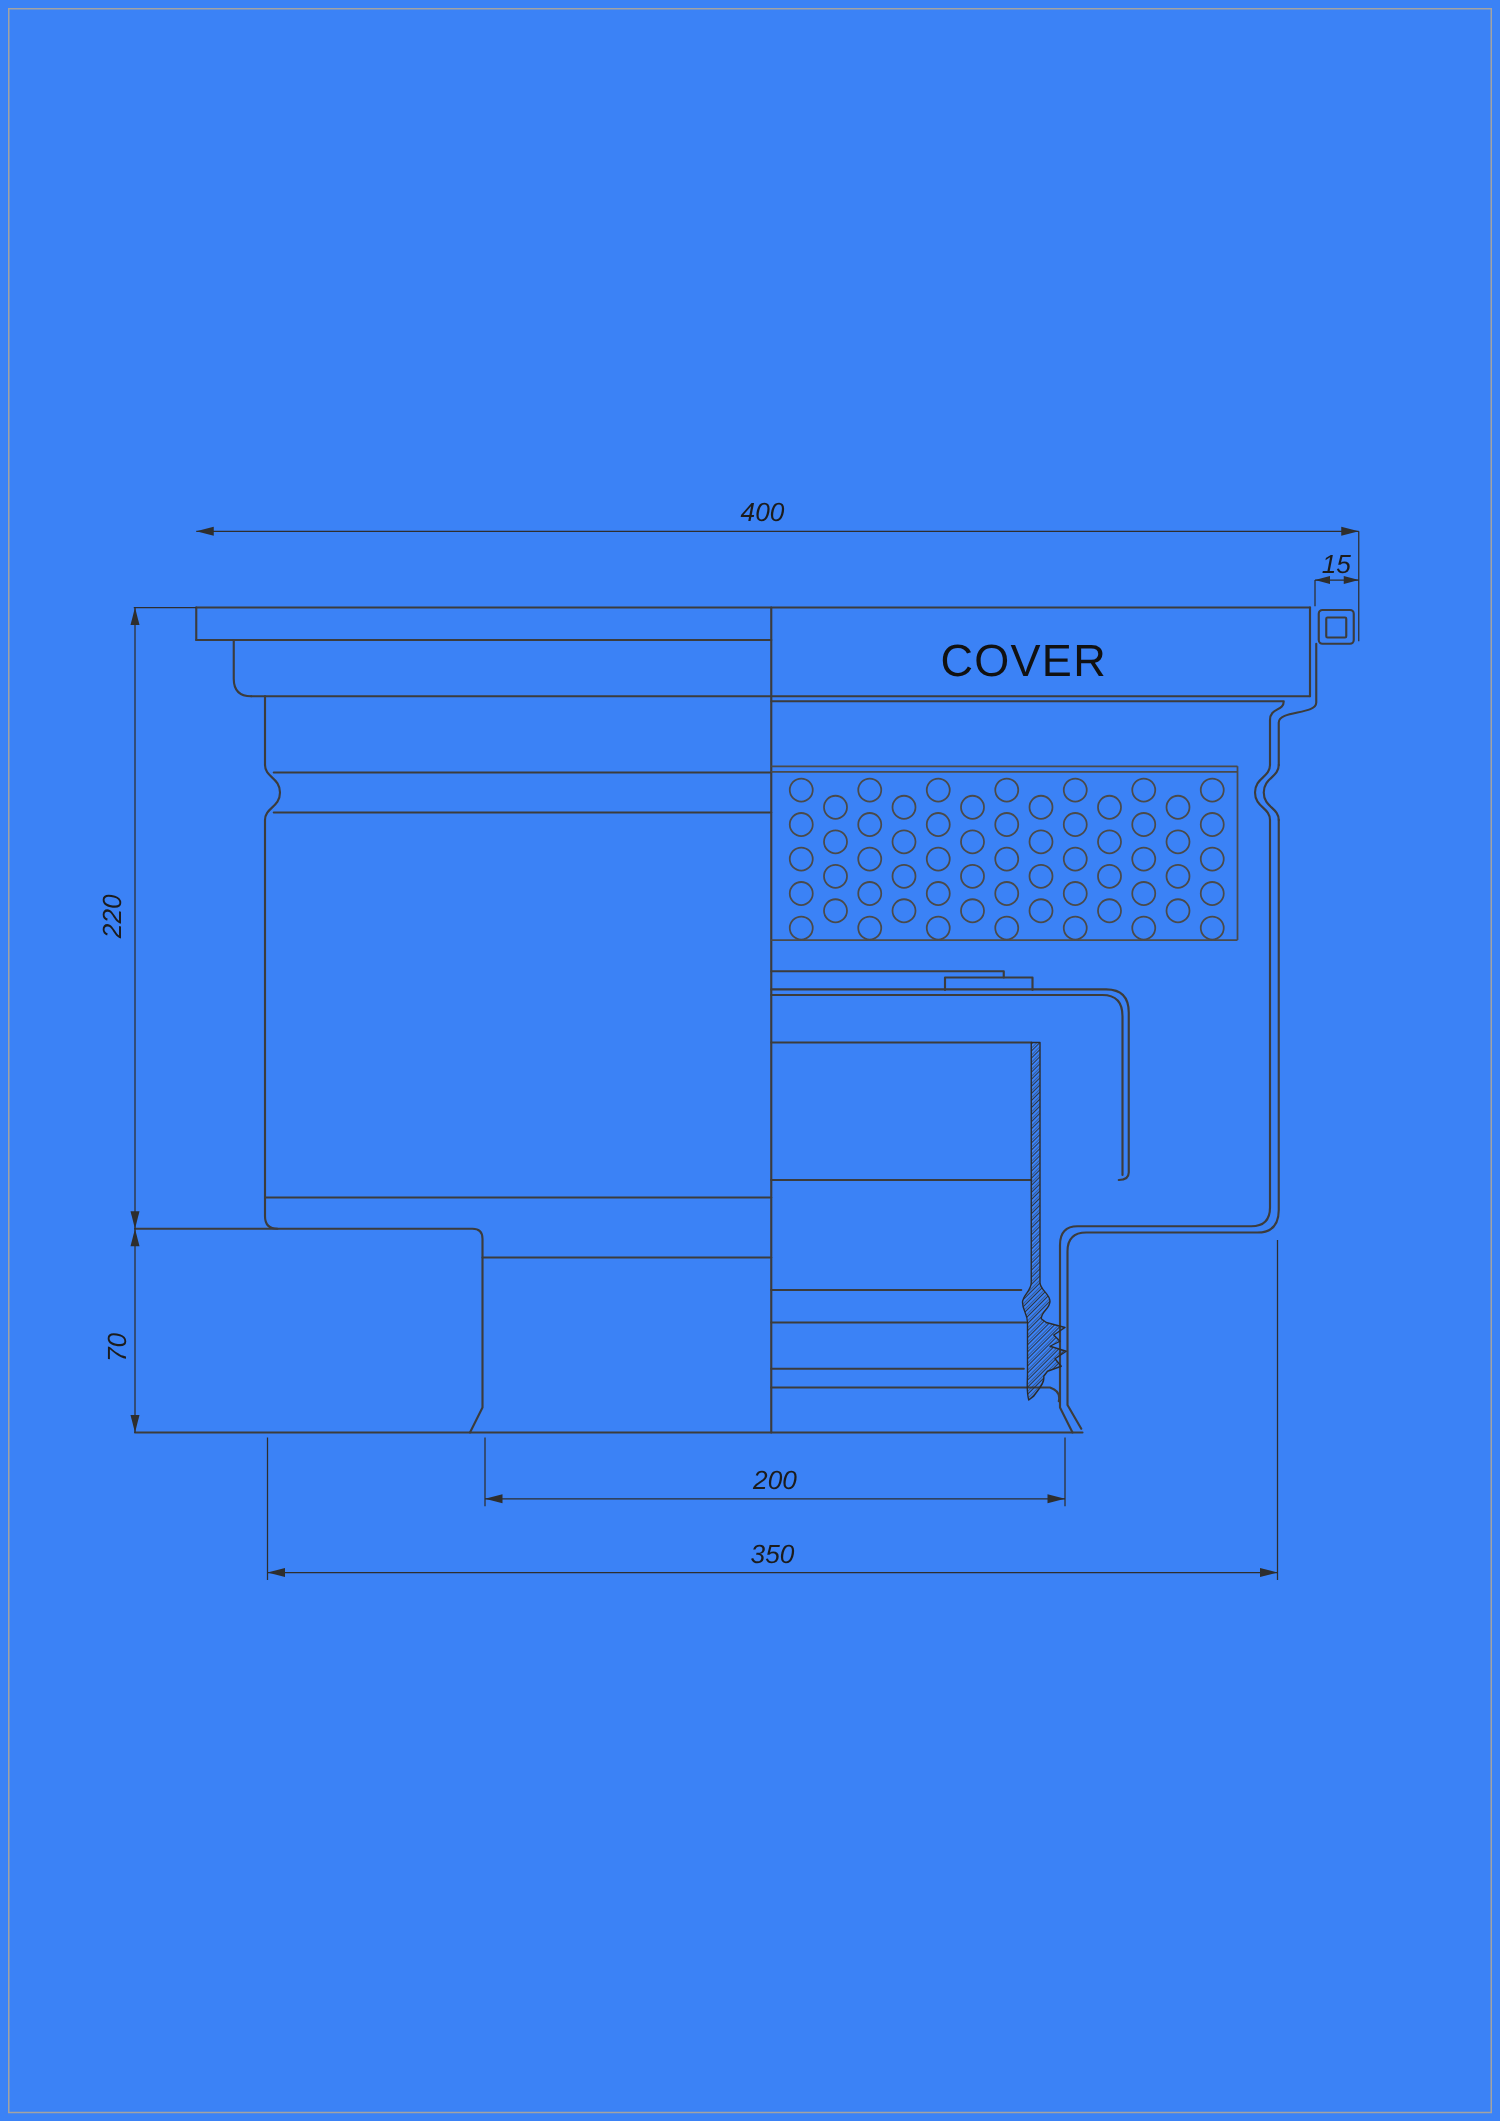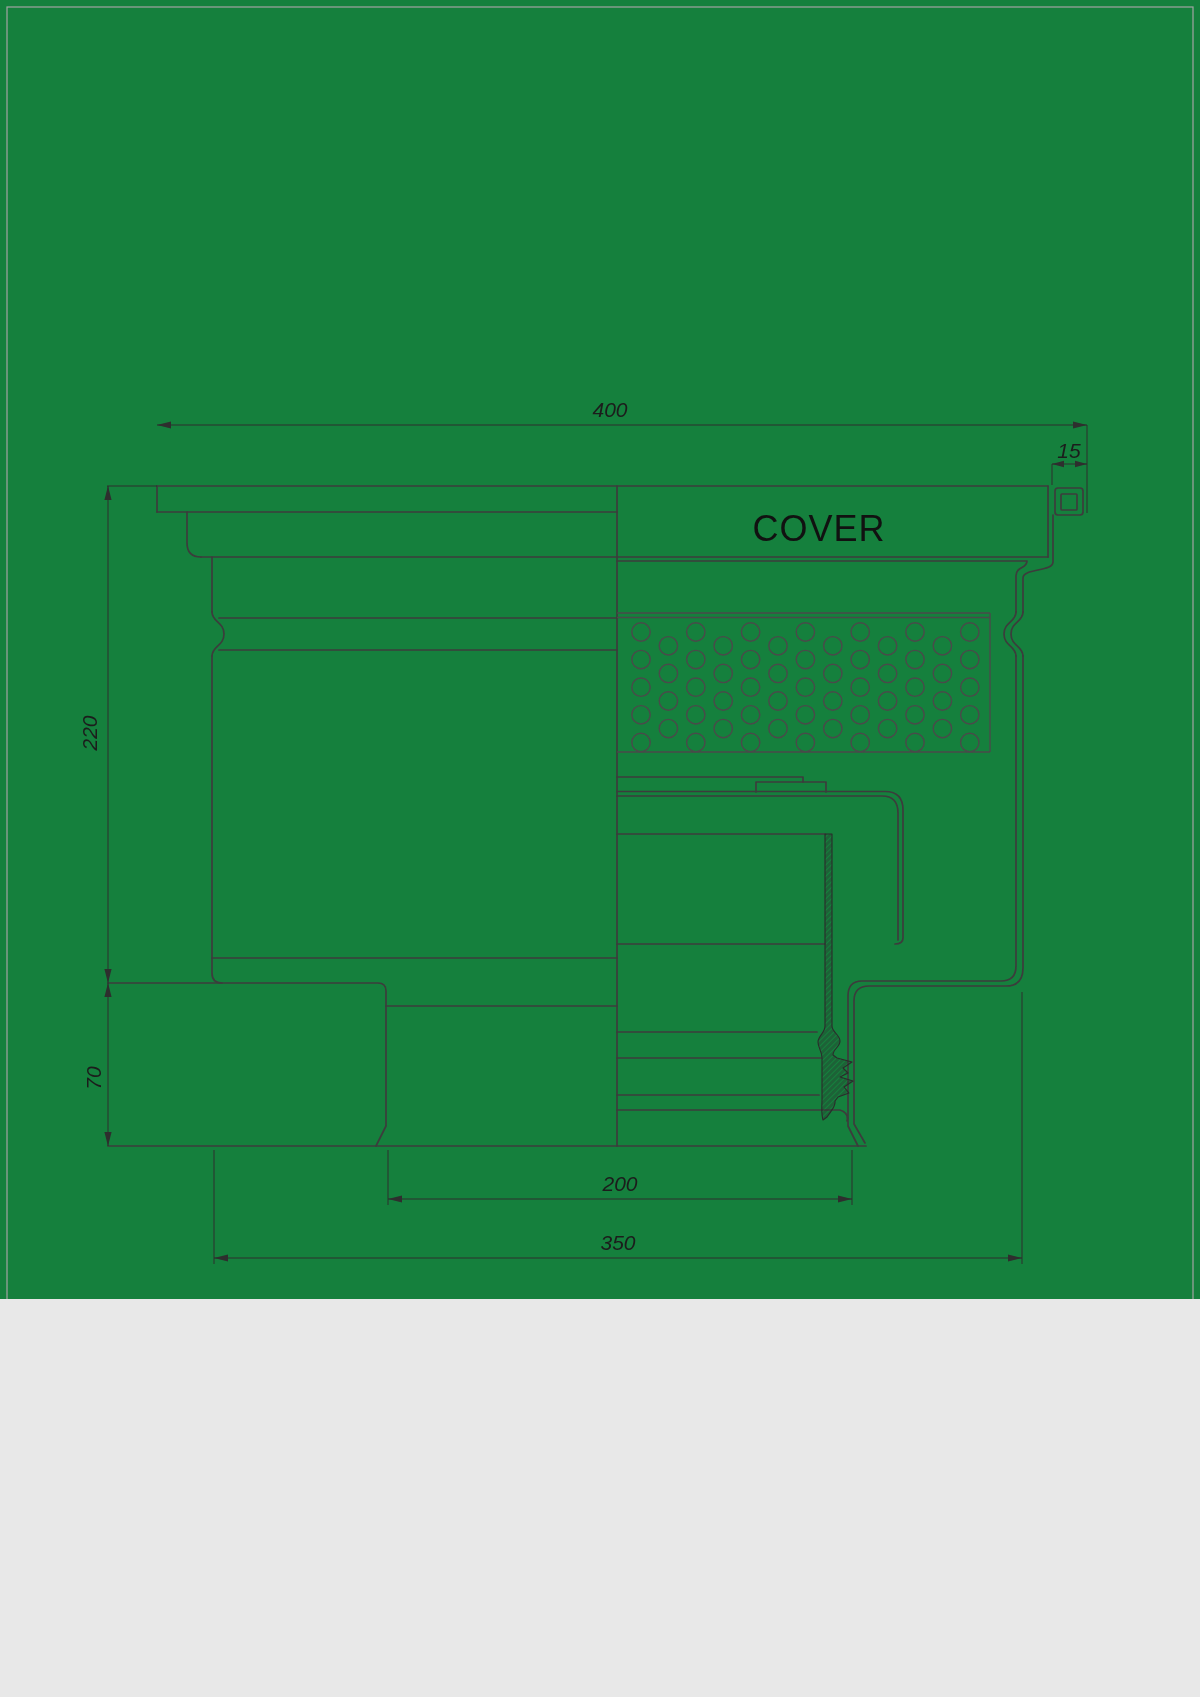--- a/index.html
+++ b/index.html
@@ -1,20 +1,20 @@
 <!DOCTYPE html>
 <html><head>
 <meta charset="utf-8">
 <style>
   html,body{margin:0;padding:0;background:#e8e8e8;}
   .page{
     position:relative;
-    width:1200px;height:1299px;
+    width:1200px;height:1697px;
     margin:0 auto;
-    background:#15803d;
+    background:#3b82f6;
     font-family:"Liberation Sans", sans-serif;
   }
   svg{display:block;}
   .outline{stroke:#3c3c3c;stroke-width:1.7;fill:none;stroke-linecap:round;stroke-linejoin:round;}
   .outline-light{stroke:#4a4a4a;stroke-width:1.4;fill:none;}
   .dimline{stroke:#2e2e2e;stroke-width:1;fill:none;}
   .arrow{fill:#2e2e2e;stroke:none;}
   .dim-text{font:italic 21px "Liberation Sans", sans-serif;fill:#1c1c1c;}
   .cover-text{font:36px "Liberation Sans", sans-serif;fill:#111;letter-spacing:1px;}
   .page-border{fill:none;stroke:#a3a3a3;stroke-width:1.2;}

